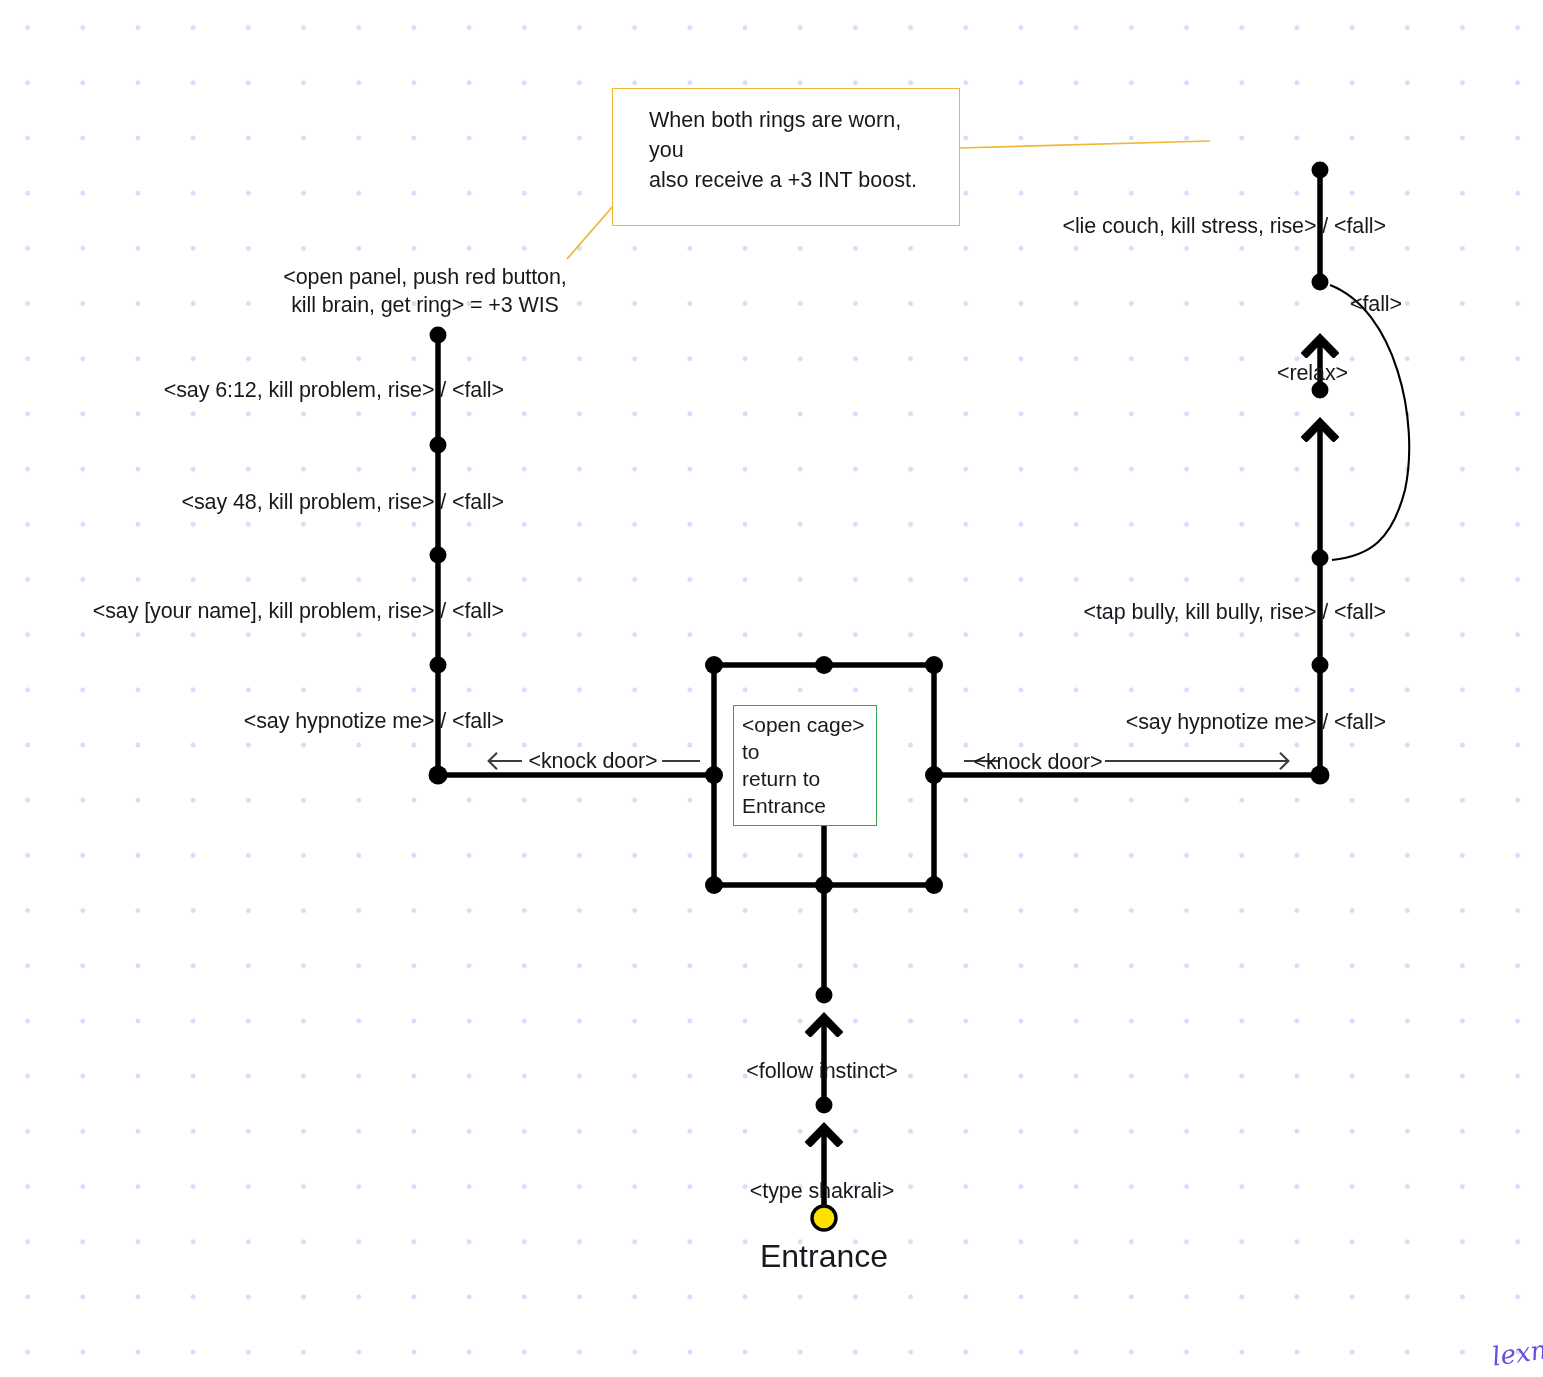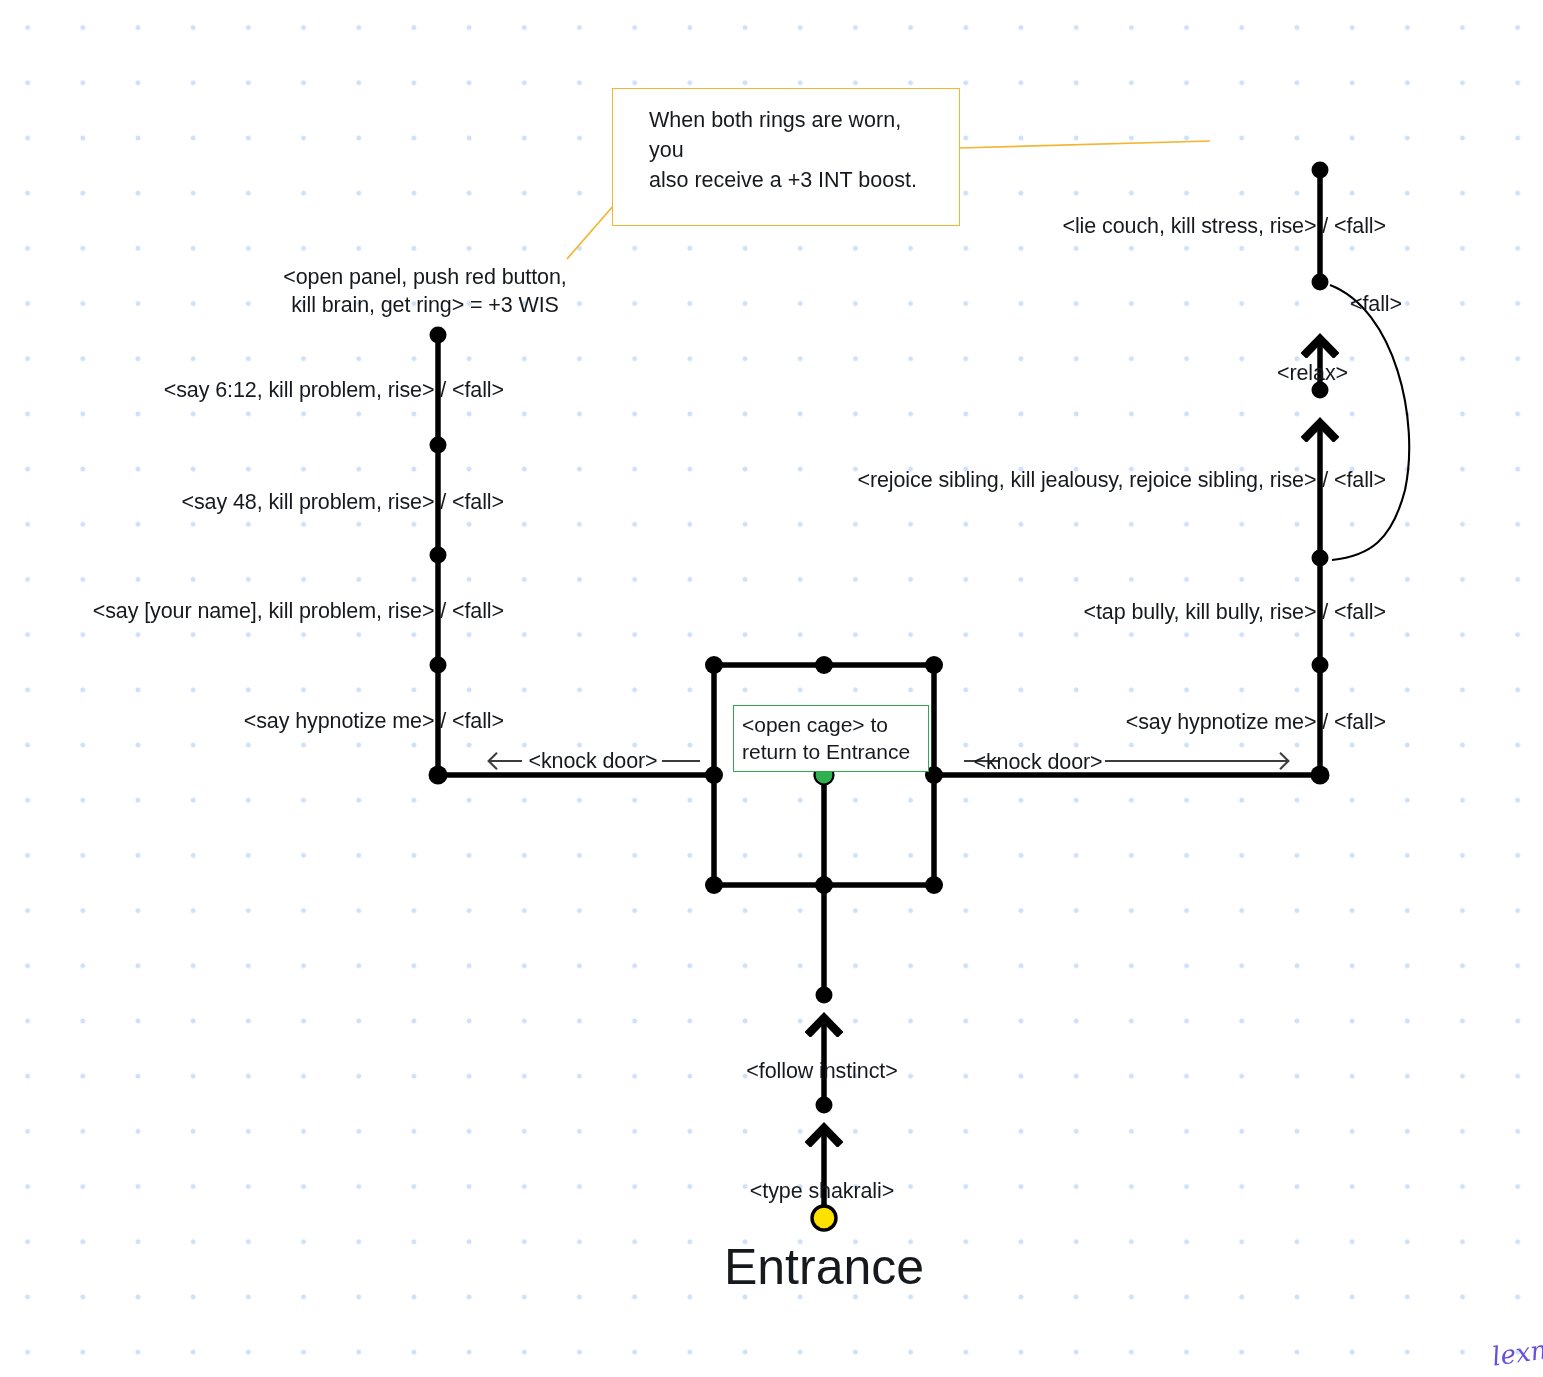--- a/index.html
+++ b/index.html
@@ -32,21 +32,21 @@
     color: #16191d;
     font-size: 21.5px;
     line-height: 28px;
     white-space: pre;
     letter-spacing: -0.1px;
   }
   .lbl.c { transform: translateX(-50%); text-align: center; }
   .lbl.r { transform: translateX(-100%); text-align: right; }
   .entrance-label {
     position: absolute;
-    font-size: 50px;
+    font-size: 32px;
     color: #16191d;
     transform: translateX(-50%);
     white-space: pre;
   }
   .callout {
     position: absolute;
     border: 1.6px solid #f2b632;
     background: #ffffff;
     box-sizing: border-box;
     padding: 16px 20px 14px 36px;
@@ -164,34 +164,33 @@
 
     <g stroke="#f2b632" stroke-width="1.7" fill="none">
       <line x1="614" y1="205" x2="567" y2="259"></line>
       <line x1="959" y1="148" x2="1210" y2="141"></line>
     </g>
   </svg>
 
   <div class="callout" style="left:612px; top:88px; width:348px; height:138px;">When both rings are worn, you
 also receive a +3 INT boost.</div>
 
-  <div class="cage-note" style="left:733px; top:705px; width:196px;">&lt;open cage&gt; to
+  <div class="cage-note" style="left:733px; top:705px; width:144px;">&lt;open cage&gt; to
 return to Entrance</div>
 
   <div class="lbl c" style="left:425px; top:263px;">&lt;open panel, push red button,
 kill brain, get ring&gt; = +3 WIS</div>
   <div class="lbl r" style="left:504px; top:376px;">&lt;say 6:12, kill problem, rise&gt; / &lt;fall&gt;</div>
   <div class="lbl r" style="left:504px; top:488px;">&lt;say 48, kill problem, rise&gt; / &lt;fall&gt;</div>
   <div class="lbl r" style="left:504px; top:597px;">&lt;say [your name], kill problem, rise&gt; / &lt;fall&gt;</div>
   <div class="lbl r" style="left:504px; top:707px;">&lt;say hypnotize me&gt; / &lt;fall&gt;</div>
   <div class="lbl c" style="left:593px; top:747px;">&lt;knock door&gt;</div>
 
   <div class="lbl r" style="left:1386px; top:212px;">&lt;lie couch, kill stress, rise&gt; / &lt;fall&gt;</div>
   <div class="lbl r" style="left:1348px; top:323px;margin-top:36px;">&lt;relax&gt;</div>
-  <div class="lbl r" style="left:1386px; top:466px;">&lt;rejoice sibling, kill jealousy, rejoice sibling, rise&gt; / &lt;fall&gt;</div>
   <div class="lbl r" style="left:1386px; top:598px;">&lt;tap bully, kill bully, rise&gt; / &lt;fall&gt;</div>
   <div class="lbl r" style="left:1386px; top:708px;">&lt;say hypnotize me&gt; / &lt;fall&gt;</div>
   <div class="lbl" style="left:1350px; top:290px;">&lt;fall&gt;</div>
   <div class="lbl c" style="left:1038px; top:748px;">&lt;knock door&gt;</div>
 
   <div class="lbl c" style="left:822px; top:1044px;margin-top:13px;">&lt;follow instinct&gt;</div>
   <div class="lbl c" style="left:822px; top:1150px;margin-top:27px;">&lt;type shakrali&gt;</div>
 
   <div class="entrance-label" style="left:824px; top:1238px;">Entrance</div>
 

